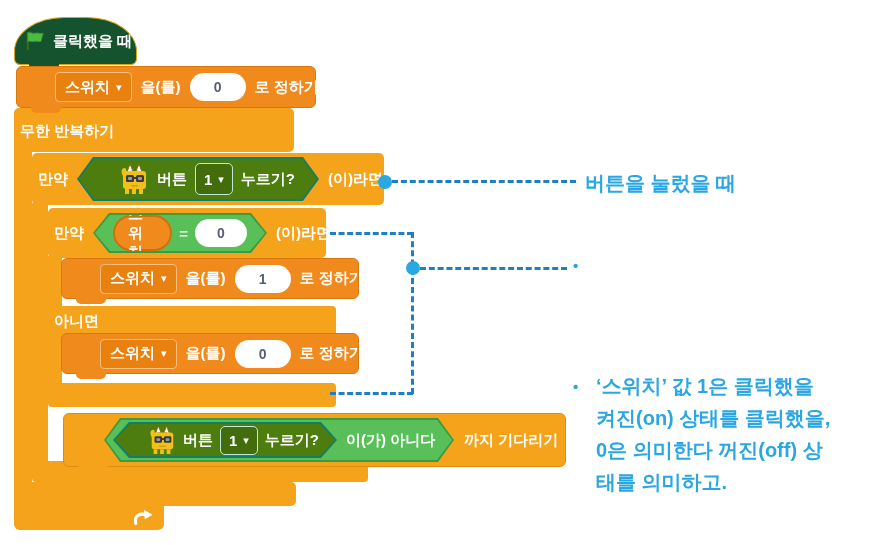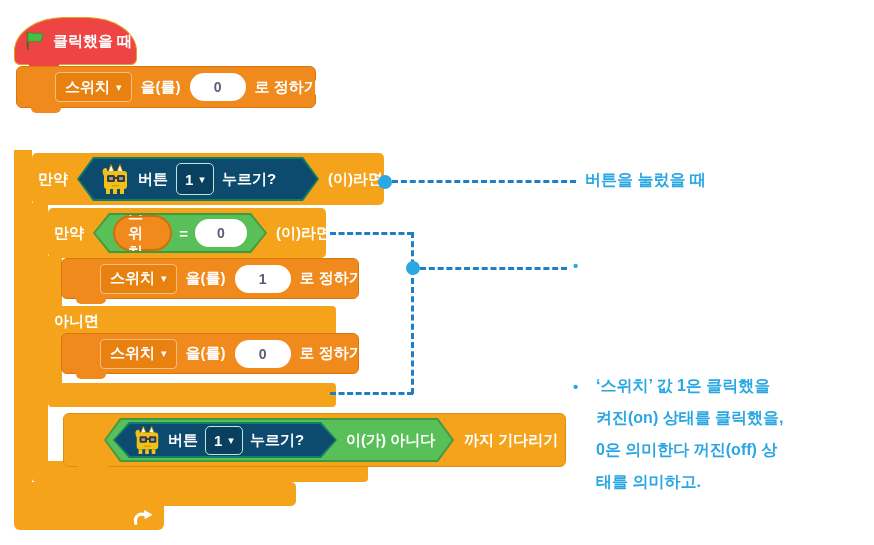--- a/index.html
+++ b/index.html
@@ -15,47 +15,50 @@
   .varblk{background:#F18A1D;border:1px solid #D8770E;}
   .ctrlblk{background:#F5A31B;border:1px solid #D98E12;}
   .bump::after{content:"";position:absolute;left:14px;bottom:-6px;width:30px;height:7px;
                background:inherit;border-radius:0 0 5px 5px;}
   
   .hex{position:relative;flex:0 0 auto;
        clip-path:polygon(16px 0,calc(100% - 16px) 0,100% 50%,calc(100% - 16px) 100%,16px 100%,0 50%);}
   .hex-in{position:absolute;inset:2px;display:flex;align-items:center;
           clip-path:polygon(15px 0,calc(100% - 15px) 0,100% 50%,calc(100% - 15px) 100%,15px 100%,0 50%);}
   .teal{background:#117E66;}
-  .teal>.hex-in{background:#0c4a6e;}
+  .teal>.hex-in{background:#4d7c0f;justify-content:flex-end;}
   .green{background:#3E9A3E;}
   .green>.hex-in{background:#59C059;}
   
   .dd{display:flex;align-items:center;gap:6px;height:28px;padding:0 9px;border-radius:4px;
       background:#E8810F;border:1px solid #F7BE7E;color:#fff;font-size:15px;font-weight:600;}
   .dd-teal{display:flex;align-items:center;gap:6px;height:30px;padding:0 8px;border-radius:5px;
       background:rgba(0,0,0,0.13);border:1px solid #BFE8DC;color:#fff;font-size:15px;font-weight:600;}
   .oval{min-width:40px;height:28px;border-radius:99px;background:#fff;color:#575E75;
         display:flex;align-items:center;justify-content:center;font-size:14px;font-weight:600;padding:0 8px;}
   .ovar{height:32px;border-radius:99px;background:#F18A1D;border:2px solid #D0700A;
         display:flex;align-items:center;justify-content:center;padding:0 13px;color:#fff;
         font-size:15px;font-weight:600;}
   .ddarrow{font-size:11px;line-height:1;}
   
   .dash-h{position:absolute;height:0;border-top:3px dashed #1F7FC4;}
   .dash-v{position:absolute;width:0;border-left:3px dashed #1F7FC4;}
   .cdot{position:absolute;width:14px;height:14px;border-radius:50%;background:#29A8E1;}
-  .note{position:absolute;color:#2AA7E2;font-size:16px;font-weight:600;white-space:nowrap;}
+  .note{position:absolute;color:#2AA7E2;font-size:20px;font-weight:600;white-space:nowrap;}
   .note-lines div{line-height:31px;}
   .bullet{position:absolute;color:#2AA7E2;font-size:15px;font-weight:700;}
 </style>
 </head>
 <body>
 
 <div class="stage">
 
+  <div class="piece" style="left:14px;top:108px;width:280px;height:44px;border-radius:5px 5px 5px 0;">
+    <span class="btxt" style="position:absolute;left:6px;top:14px;">무한 반복하기</span>
+  </div>
   <div class="piece" style="left:14px;top:150px;width:18px;height:334px;"></div>
   <div class="piece" style="left:14px;top:482px;width:282px;height:24px;border-radius:0 5px 5px 0;"></div>
   <div class="piece" style="left:14px;top:504px;width:150px;height:26px;border-radius:0 0 6px 6px;">
     <span class="abs" style="right:10px;top:3px;">
       <svg width="22" height="20" viewBox="0 0 24 22">
         <path d="M4 18 C2 9 10 6 15 9" fill="none" stroke="#ffffff" stroke-width="3.5" stroke-linecap="round"></path>
         <polygon points="13,3 22.5,8.5 14,13.5" fill="#ffffff"></polygon>
       </svg>
     </span>
   </div>
@@ -105,21 +108,21 @@
     </span>
     <span class="btxt">(이)라면</span>
   </div>
   <div class="piece" style="left:48px;top:256px;width:14px;height:52px;"></div>
   <div class="piece" style="left:48px;top:306px;width:288px;height:36px;border-radius:0 4px 4px 0;">
     <span class="btxt" style="position:absolute;left:6px;top:6px;">아니면</span>
   </div>
   <div class="piece" style="left:48px;top:331px;width:14px;height:54px;"></div>
   <div class="piece" style="left:48px;top:383px;width:288px;height:24px;border-radius:0 4px 4px 4px;"></div>
 
-  <div class="stack bump" style="left:14px;top:17px;width:123px;height:48px;background:#ef4444;border:1px solid #DDA417;
+  <div class="stack bump" style="left:14px;top:17px;width:123px;height:48px;background:#14532d;border:1px solid #DDA417;
        border-radius:50px 50px 6px 6px / 34px 34px 6px 6px;gap:8px;padding-left:10px;">
     <span style="display:flex;">
       <svg width="20" height="20" viewBox="0 0 22 22">
         <path d="M3 1 L3 21" stroke="#456a1d" stroke-width="2"></path>
         <path d="M3 2 C6 0.5 8 3.5 11 2.5 C14 1.5 16 3.5 20 2.5 L17.5 11.5 C14.5 12.5 13 10.5 10 11.5 C7 12.5 5.5 10.5 3 11.5 Z" fill="#4CBB41" stroke="#3E8F36" stroke-width="1"></path>
       </svg>
     </span>
     <span>클릭했을 때</span>
   </div>
 

